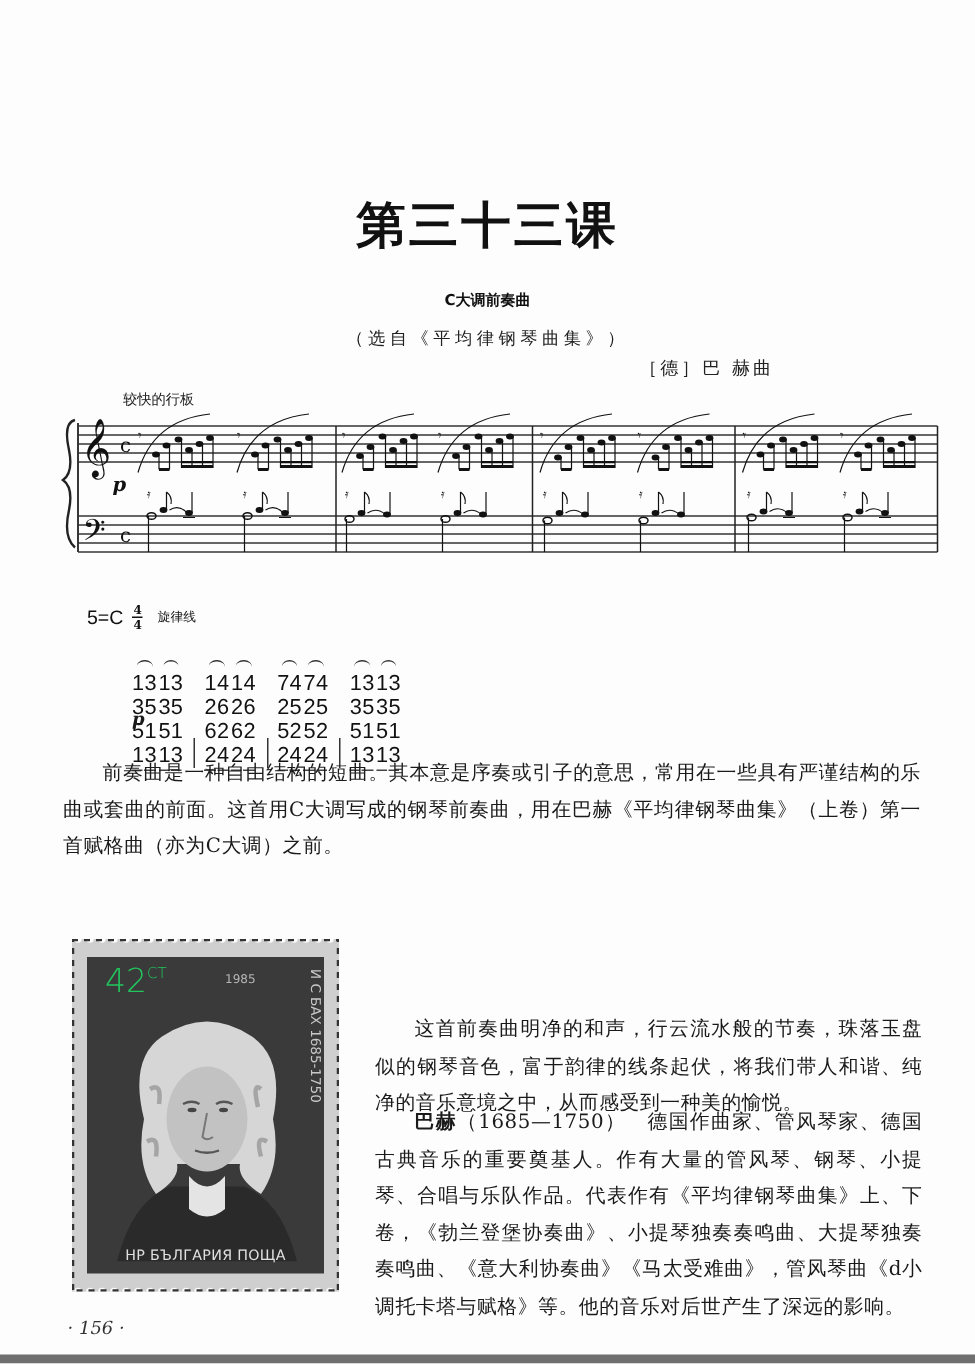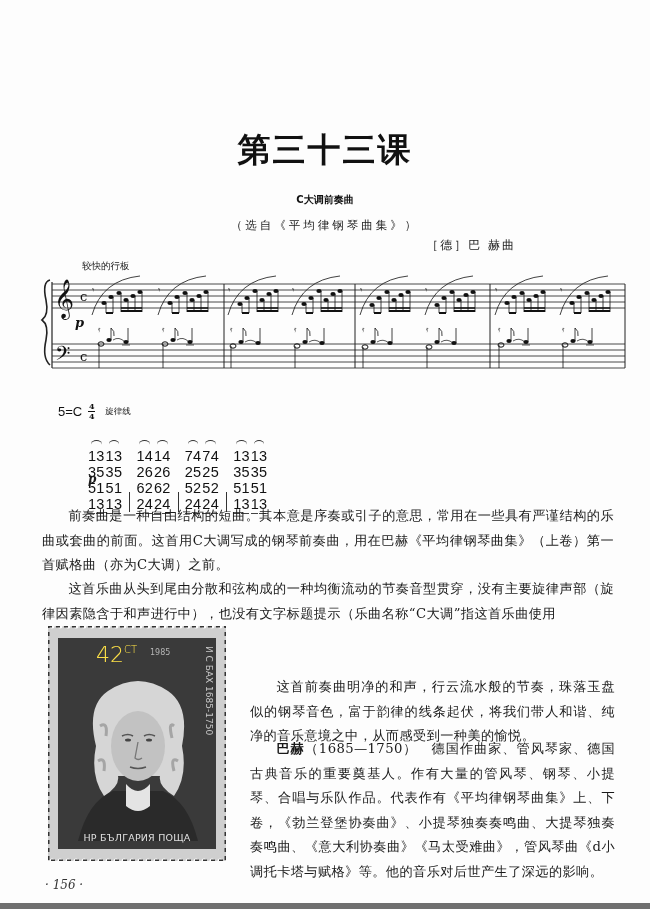--- a/index.html
+++ b/index.html
@@ -90,22 +90,22 @@
       z-index: 0; pointer-events: none;
       border: 3px dotted #fdfdfd;
       background: none;
     }
     .stamp-inner {
       position: absolute; left: 10px; top: 12px; right: 10px; bottom: 12px;
       background: #3a3a3a;
       overflow: hidden;
     }
     .stamp-value {
-      position: absolute; left: 12px; top: 4px; color: #fde047;
-      font-family: "DejaVu Sans", sans-serif; font-size: 22px; font-weight: 300; margin-left: 26px;
+      position: absolute; left: 12px; top: 4px; color: #22c55e;
+      font-family: "DejaVu Sans", sans-serif; font-size: 22px; font-weight: 300;
     }
     .stamp-value sup { font-size: 10px; vertical-align: top; position: relative; top: 2px; }
     .stamp-year {
       position: absolute; left: 92px; top: 10px; color: #b5b5b5;
       font-family: "DejaVu Sans", sans-serif; font-size: 8px;
     }
     .stamp-name {
       position: absolute; right: 2px; top: 8px; color: #c8c8c8;
       font-family: "DejaVu Sans", sans-serif; font-size: 9px;
       writing-mode: vertical-rl;
@@ -470,21 +470,20 @@
         </div>
       <div class="jp-group">
           <span class="jp-beat"><span><span>1</span><span>3</span><span>5</span><span>1</span></span></span>
           <span class="jp-beat"><span><span>3</span><span>5</span><span>1</span><span>3</span></span></span>
         </div>
     </div>
   </div>
   <div class="dyn-p">p</div>
 
   <div class="body-text p1 indent">前奏曲是一种自由结构的短曲。其本意是序奏或引子的意思，常用在一些具有严谨结构的乐曲或套曲的前面。这首用C大调写成的钢琴前奏曲，用在巴赫《平均律钢琴曲集》（上卷）第一首赋格曲（亦为C大调）之前。</div>
-  <div class="body-text p2 indent">这首乐曲从头到尾由分散和弦构成的一种均衡流动的节奏音型贯穿，没有主要旋律声部（旋律因素隐含于和声进行中），也没有文字标题提示（乐曲名称“C大调”指这首乐曲使用</div>
   <div class="body-text p3 indent">这首前奏曲明净的和声，行云流水般的节奏，珠落玉盘似的钢琴音色，富于韵律的线条起伏，将我们带人和谐、纯净的音乐意境之中，从而感受到一种美的愉悦。</div>
   <div class="body-text p4 indent"><span class="bold">巴赫</span><span>（1685—1750）</span><span>　德国作曲家、管风琴家、德国古典音乐的重要奠基人。作有大量的管风琴、钢琴、小提琴、合唱与乐队作品。代表作有《平均律钢琴曲集》上、下卷，《勃兰登堡协奏曲》、小提琴独奏奏鸣曲、大提琴独奏奏鸣曲、《意大利协奏曲》《马太受难曲》，管风琴曲《d小调托卡塔与赋格》等。他的音乐对后世产生了深远的影响。</span></div>
 
   <div class="stamp">
     <svg width="178" height="235" style="position:absolute;left:0;top:0">
       <rect x="0" y="0" width="178" height="235" fill="#cfcfcf"></rect>
       <g fill="#fdfdfd">
         <circle cx="4" cy="0" r="2.5"></circle>
           <circle cx="12" cy="0" r="2.5"></circle>
           <circle cx="20" cy="0" r="2.5"></circle>

